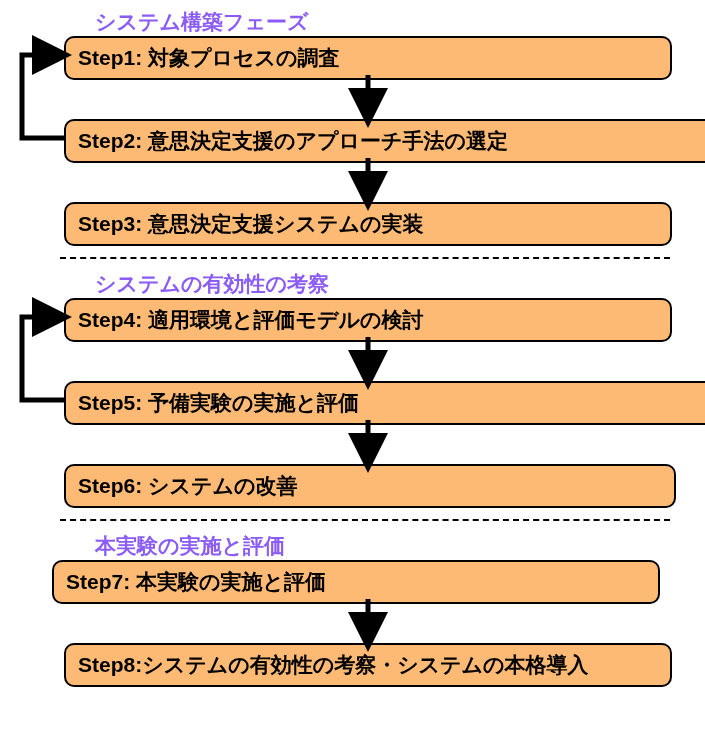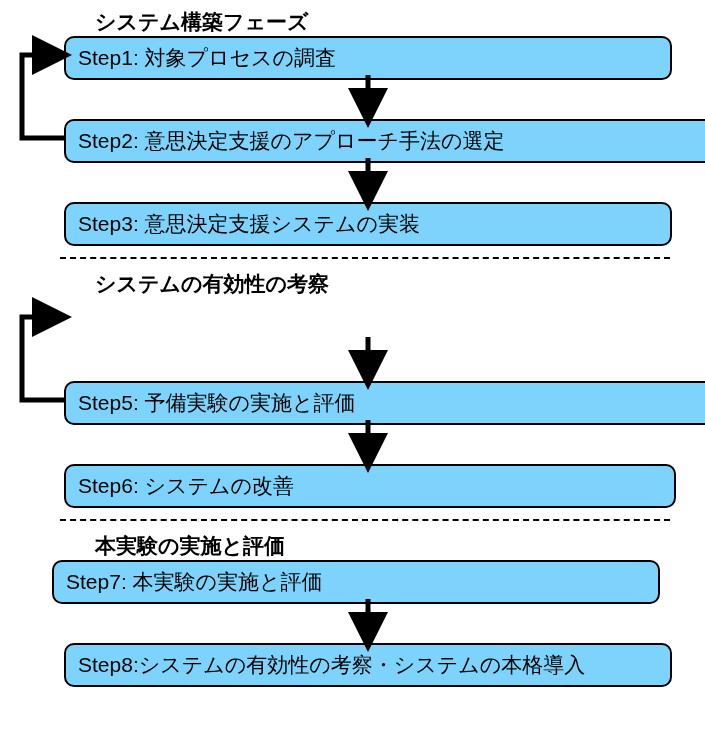--- a/index.html
+++ b/index.html
@@ -1,34 +1,35 @@
 <!DOCTYPE html>
 <html><head>
 <meta charset="utf-8">
 <style>
 body{margin:0;padding:0;font-family:"MS Gothic","Hiragino Kaku Gothic Pro",sans-serif;background:#fff}
 .canvas{position:relative;width:705px;height:732px}
-.phase-title{position:absolute;font-size:21px;font-weight:bold;color:#000000}
-.step-box{position:absolute;border:2px solid #000;border-radius:10px;background:#7dd3fc;padding:6px 12px;font-size:21px;font-weight:normal;color:#000;box-sizing:border-box}
+.phase-title{position:absolute;font-size:21px;font-weight:bold;color:#8b5cf6}
+.step-box{position:absolute;border:2px solid #000;border-radius:10px;background:#fdba74;padding:6px 12px;font-size:21px;font-weight:bold;color:#000;box-sizing:border-box}
 .divider{position:absolute;left:60px;width:610px;height:0;border-top:2px dashed #000}
 svg.arrows{position:absolute;left:0;top:0;width:705px;height:732px;pointer-events:none}
 </style>
 </head>
 <body>
 
 <div class="canvas">
 
   <div class="phase-title" style="left:95px;top:8px">システム構築フェーズ</div>
   <div class="step-box" style="left:64px;top:36px;width:608px">Step1: 対象プロセスの調査</div>
   <div class="step-box" style="left:64px;top:119px;width:660px">Step2: 意思決定支援のアプローチ手法の選定</div>
   <div class="step-box" style="left:64px;top:202px;width:608px">Step3: 意思決定支援システムの実装</div>
 
   <div class="divider" style="top:257px"></div>
 
   <div class="phase-title" style="left:95px;top:270px">システムの有効性の考察</div>
+  <div class="step-box" style="left:64px;top:298px;width:608px">Step4: 適用環境と評価モデルの検討</div>
   <div class="step-box" style="left:64px;top:381px;width:674px">Step5: 予備実験の実施と評価</div>
   <div class="step-box" style="left:64px;top:464px;width:612px">Step6: システムの改善</div>
 
   <div class="divider" style="top:519px"></div>
 
   <div class="phase-title" style="left:95px;top:532px">本実験の実施と評価</div>
   <div class="step-box" style="left:52px;top:560px;width:608px">Step7: 本実験の実施と評価</div>
   <div class="step-box" style="left:64px;top:643px;width:608px">Step8:システムの有効性の考察・システムの本格導入</div>
 
   <svg class="arrows">

